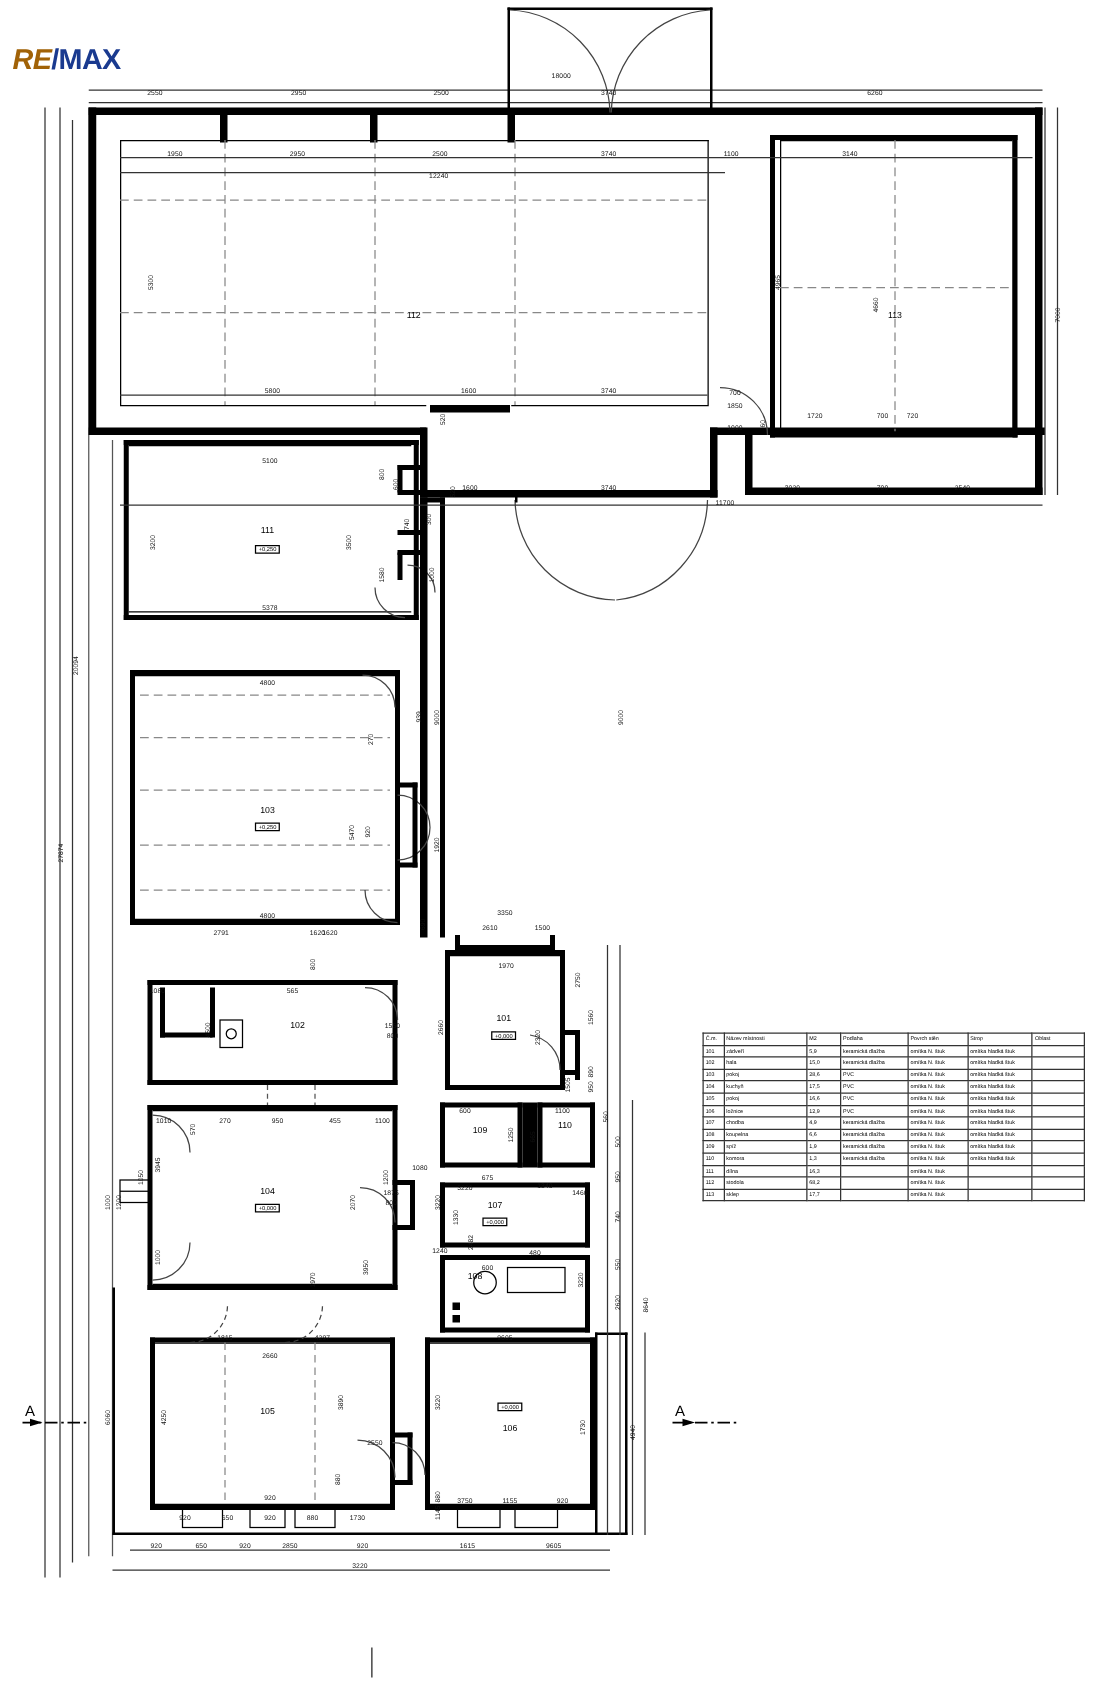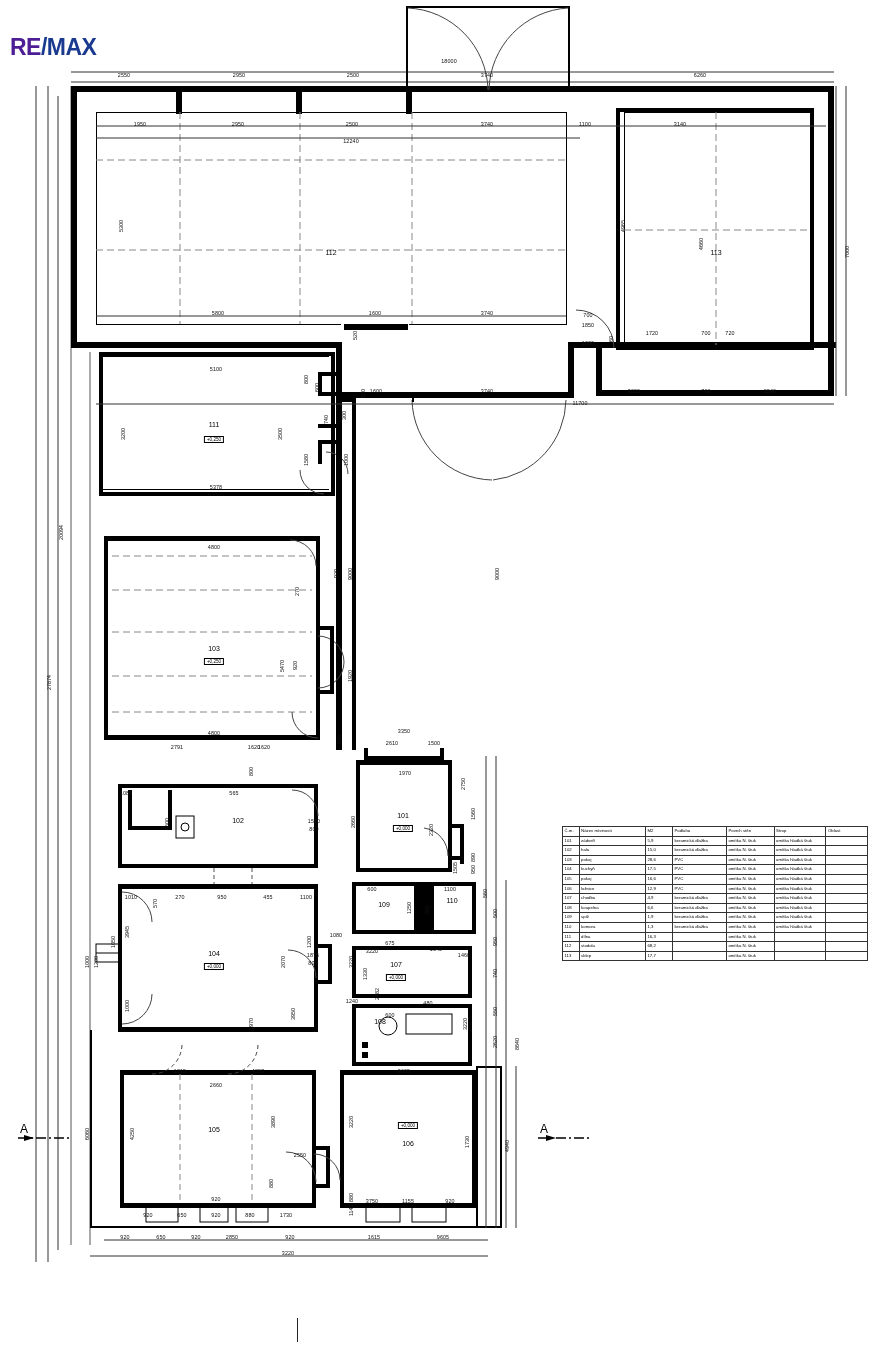--- a/index.html
+++ b/index.html
@@ -17,21 +17,21 @@
 
   
   .logo {
     position: absolute;
     left: 10px; top: 34px;
     font-size: 23px;
     font-weight: bold;
     letter-spacing: -0.5px;
     font-family: "Liberation Sans", sans-serif;
   }
-  .logo .re { color: #4c1d95; }
+  .logo .re { color: #a16207; font-style: italic; }
   .logo .slash { color: #1a3a8f; font-weight: bold; }
   .logo .max { color: #1a3a8f; }
 
   
   .dim {
     position: absolute;
     font-size: 5.4px;
     line-height: 6px;
     color: #111;
     white-space: nowrap;

